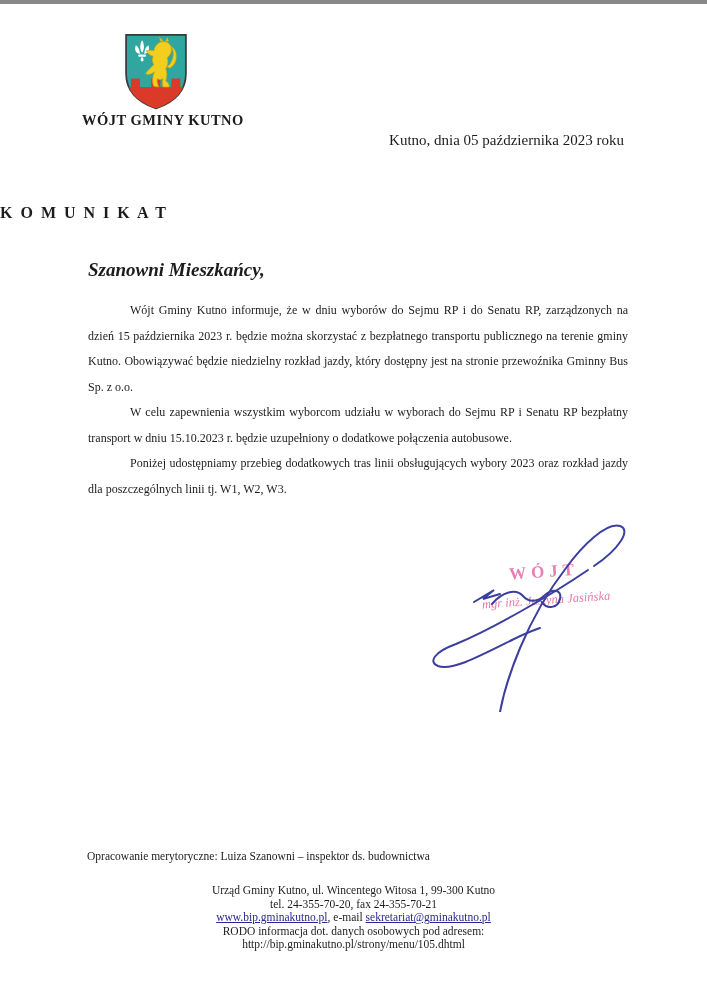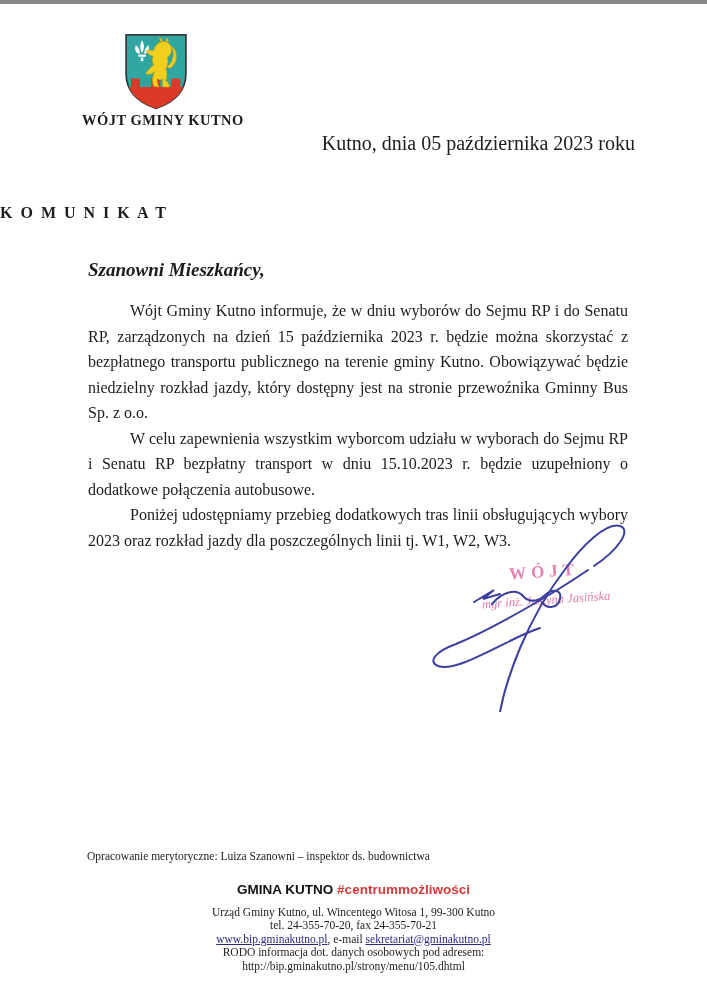--- a/index.html
+++ b/index.html
@@ -4,26 +4,26 @@
 <style>
   html,body{margin:0;padding:0;background:#888;}
   .page{
     position:relative;width:707px;height:1000px;background:#ffffff;
     margin:4px auto;overflow:hidden;
     font-family:"Liberation Serif", serif;color:#1c1c1c;
   }
   
   .crest{position:absolute;left:120px;top:28px;width:72px;height:80px;}
   .office{position:absolute;left:82px;top:108px;font-weight:bold;font-size:14.5px;letter-spacing:.5px;}
-  .dateline{position:absolute;right:72px;top:128px;font-size:20px;}
+  .dateline{position:absolute;right:83px;top:128px;font-size:15px;}
   
   .title{position:absolute;left:0;top:200px;width:100%;text-align:left;
          font-weight:bold;font-size:16px;letter-spacing:2px;}
   .salutation{position:absolute;left:88px;top:255px;font-weight:bold;font-style:italic;font-size:19px;}
-  .body{position:absolute;left:88px;top:294px;width:540px;font-size:16px;line-height:25.5px;text-align:justify;}
+  .body{position:absolute;left:88px;top:294px;width:540px;font-size:12px;line-height:25.5px;text-align:justify;}
   .body p{margin:0;text-indent:42px;}
   
   .signature{position:absolute;left:420px;top:498px;width:250px;height:210px;}
   .stamp{position:absolute;left:35px;top:60px;width:180px;text-align:center;
          transform:rotate(-4deg);color:#e0619f;}
   .stamp-title{font-weight:bold;font-size:17px;letter-spacing:5px;opacity:.8;}
   .stamp-name{font-style:italic;font-size:12.5px;margin-top:11px;opacity:.85;}
   .ink{position:absolute;left:0;top:0;width:250px;height:210px;}
   
   .footnote{position:absolute;left:87px;top:846px;font-size:11.5px;}
@@ -89,25 +89,20 @@
       <path d="M80,210 C86,178 106,118 146,66 C162,44 186,20 200,24 C212,28 198,48 174,64"></path>
       <path d="M168,68 C130,94 70,128 36,142 C14,150 8,160 18,164 C32,169 60,154 92,138 C104,132 114,128 120,126"></path>
       <path d="M72,102 C82,90 96,86 103,94 C109,101 118,100 125,93 C133,86 142,88 140,97 C138,106 127,108 122,100"></path>
       <path d="M54,100 L74,88 L63,97 L80,92"></path>
     </svg>
   </div>
 
   <div class="footnote">Opracowanie merytoryczne: Luiza Szanowni – inspektor ds. budownictwa</div>
 
   <div class="footer">
-    <div class="brand-line">
-      <span class="brand">GMINA KUTNO</span>
-      <span> </span>
-      <span class="hashtag">#centrummożliwości</span>
-    </div>
     <div class="line">Urząd Gminy Kutno, ul. Wincentego Witosa 1, 99-300 Kutno</div>
     <div class="line">tel. 24-355-70-20, fax 24-355-70-21</div>
     <div class="line">
       <span class="flink">www.bip.gminakutno.pl</span><span>,  e-mail </span><span class="flink">sekretariat@gminakutno.pl</span>
     </div>
     <div class="line">RODO informacja dot. danych osobowych pod adresem:</div>
     <div class="line">http://bip.gminakutno.pl/strony/menu/105.dhtml</div>
   </div>
 
 </div>

